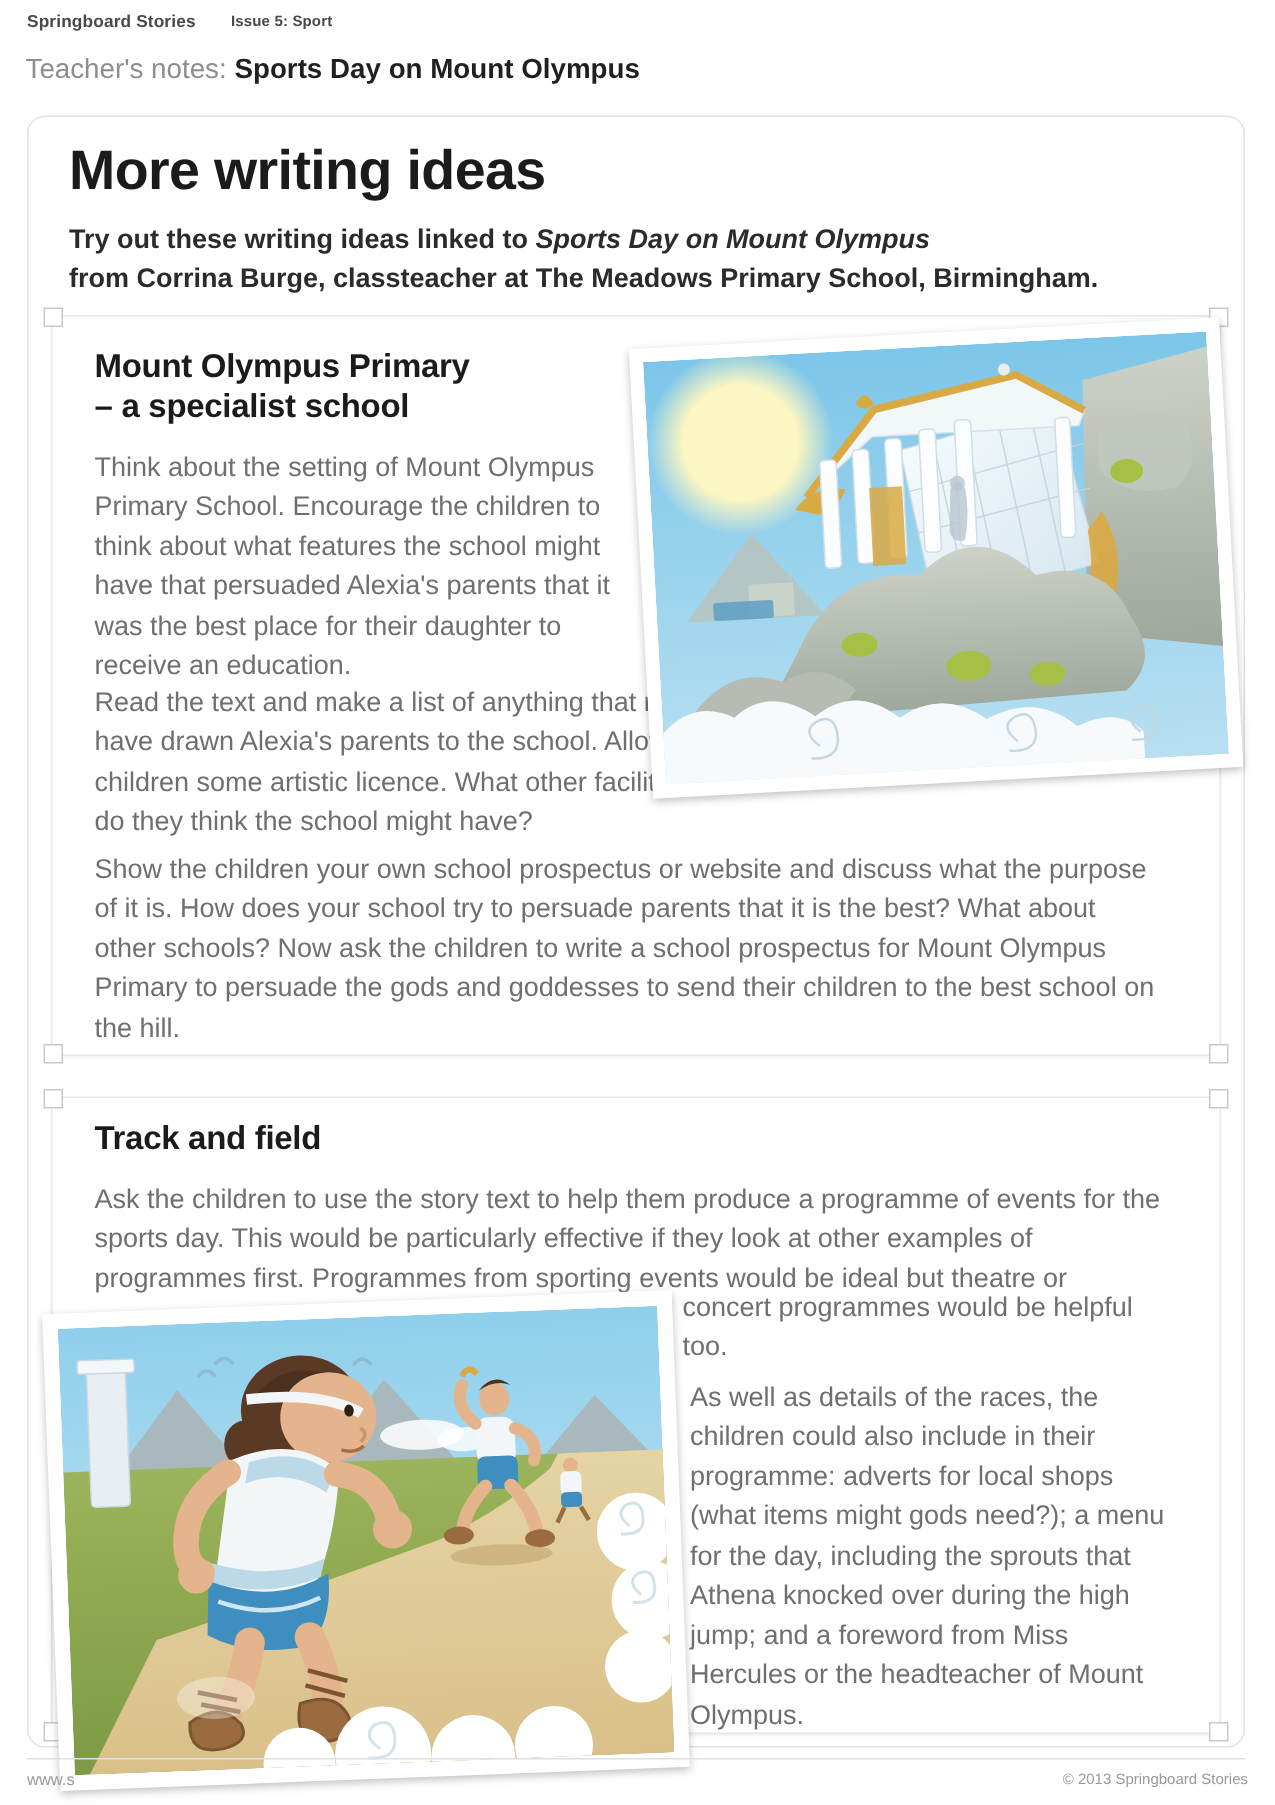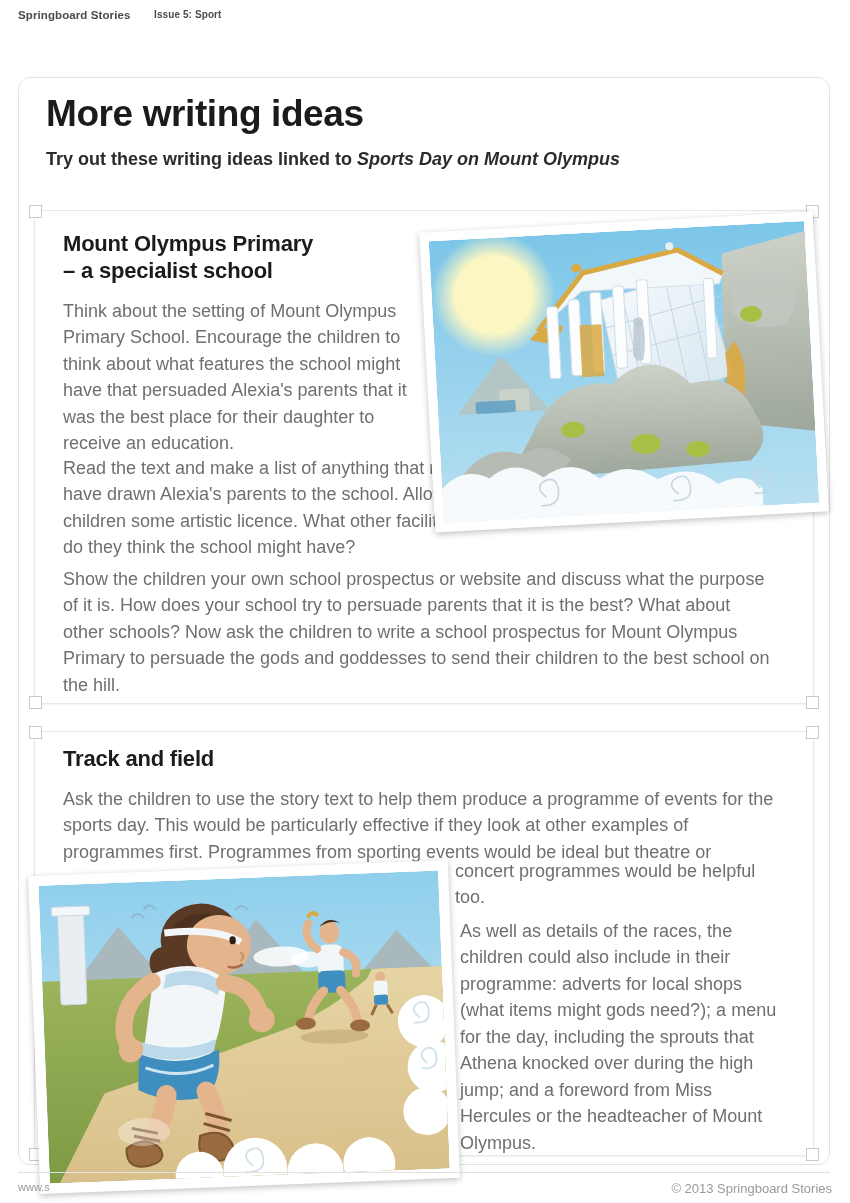--- a/index.html
+++ b/index.html
@@ -123,37 +123,42 @@
   .footer-rule{
     position:absolute; left:18px; top:1172px; width:812px; height:1px;
     background:#e0e0e0;
   }
   .foot-left{
     position:absolute; left:18px; top:1181px;
     font-size:11px; color:#9a9a9a;
   }
   .foot-right{
     position:absolute; right:18px; top:1181px;
-    font-size:13px; color:#9a9a9a;
+    font-size:10px; color:#9a9a9a;
   }
   svg{ display:block; }
 </style>
 </head>
 <body>
 
 <div class="masthead">
   <div class="mast-row1">Springboard Stories</div>
   <div class="mast-issue">Issue 5: Sport</div>
+  <div class="mast-row2">
+    <span>Teacher's notes:</span>
+    <span class="strong">Sports Day on Mount Olympus</span>
+  </div>
 </div>
 
 <div class="page-panel"></div>
 
 <div class="doc-title">More writing ideas</div>
 <div class="doc-sub">
   <span>Try out these writing ideas linked to </span><i>Sports Day on Mount Olympus</i><br>
+  <span>from Corrina Burge, classteacher at The Meadows Primary School, Birmingham.</span>
 </div>
 
 <div class="card" id="card-1">
   <span class="cnr tl"></span>
   <span class="cnr tr"></span>
   <span class="cnr bl"></span>
   <span class="cnr br"></span>
 </div>
 
 <div class="sec-head" id="s1-head" style="white-space:pre-line;">Mount Olympus Primary

